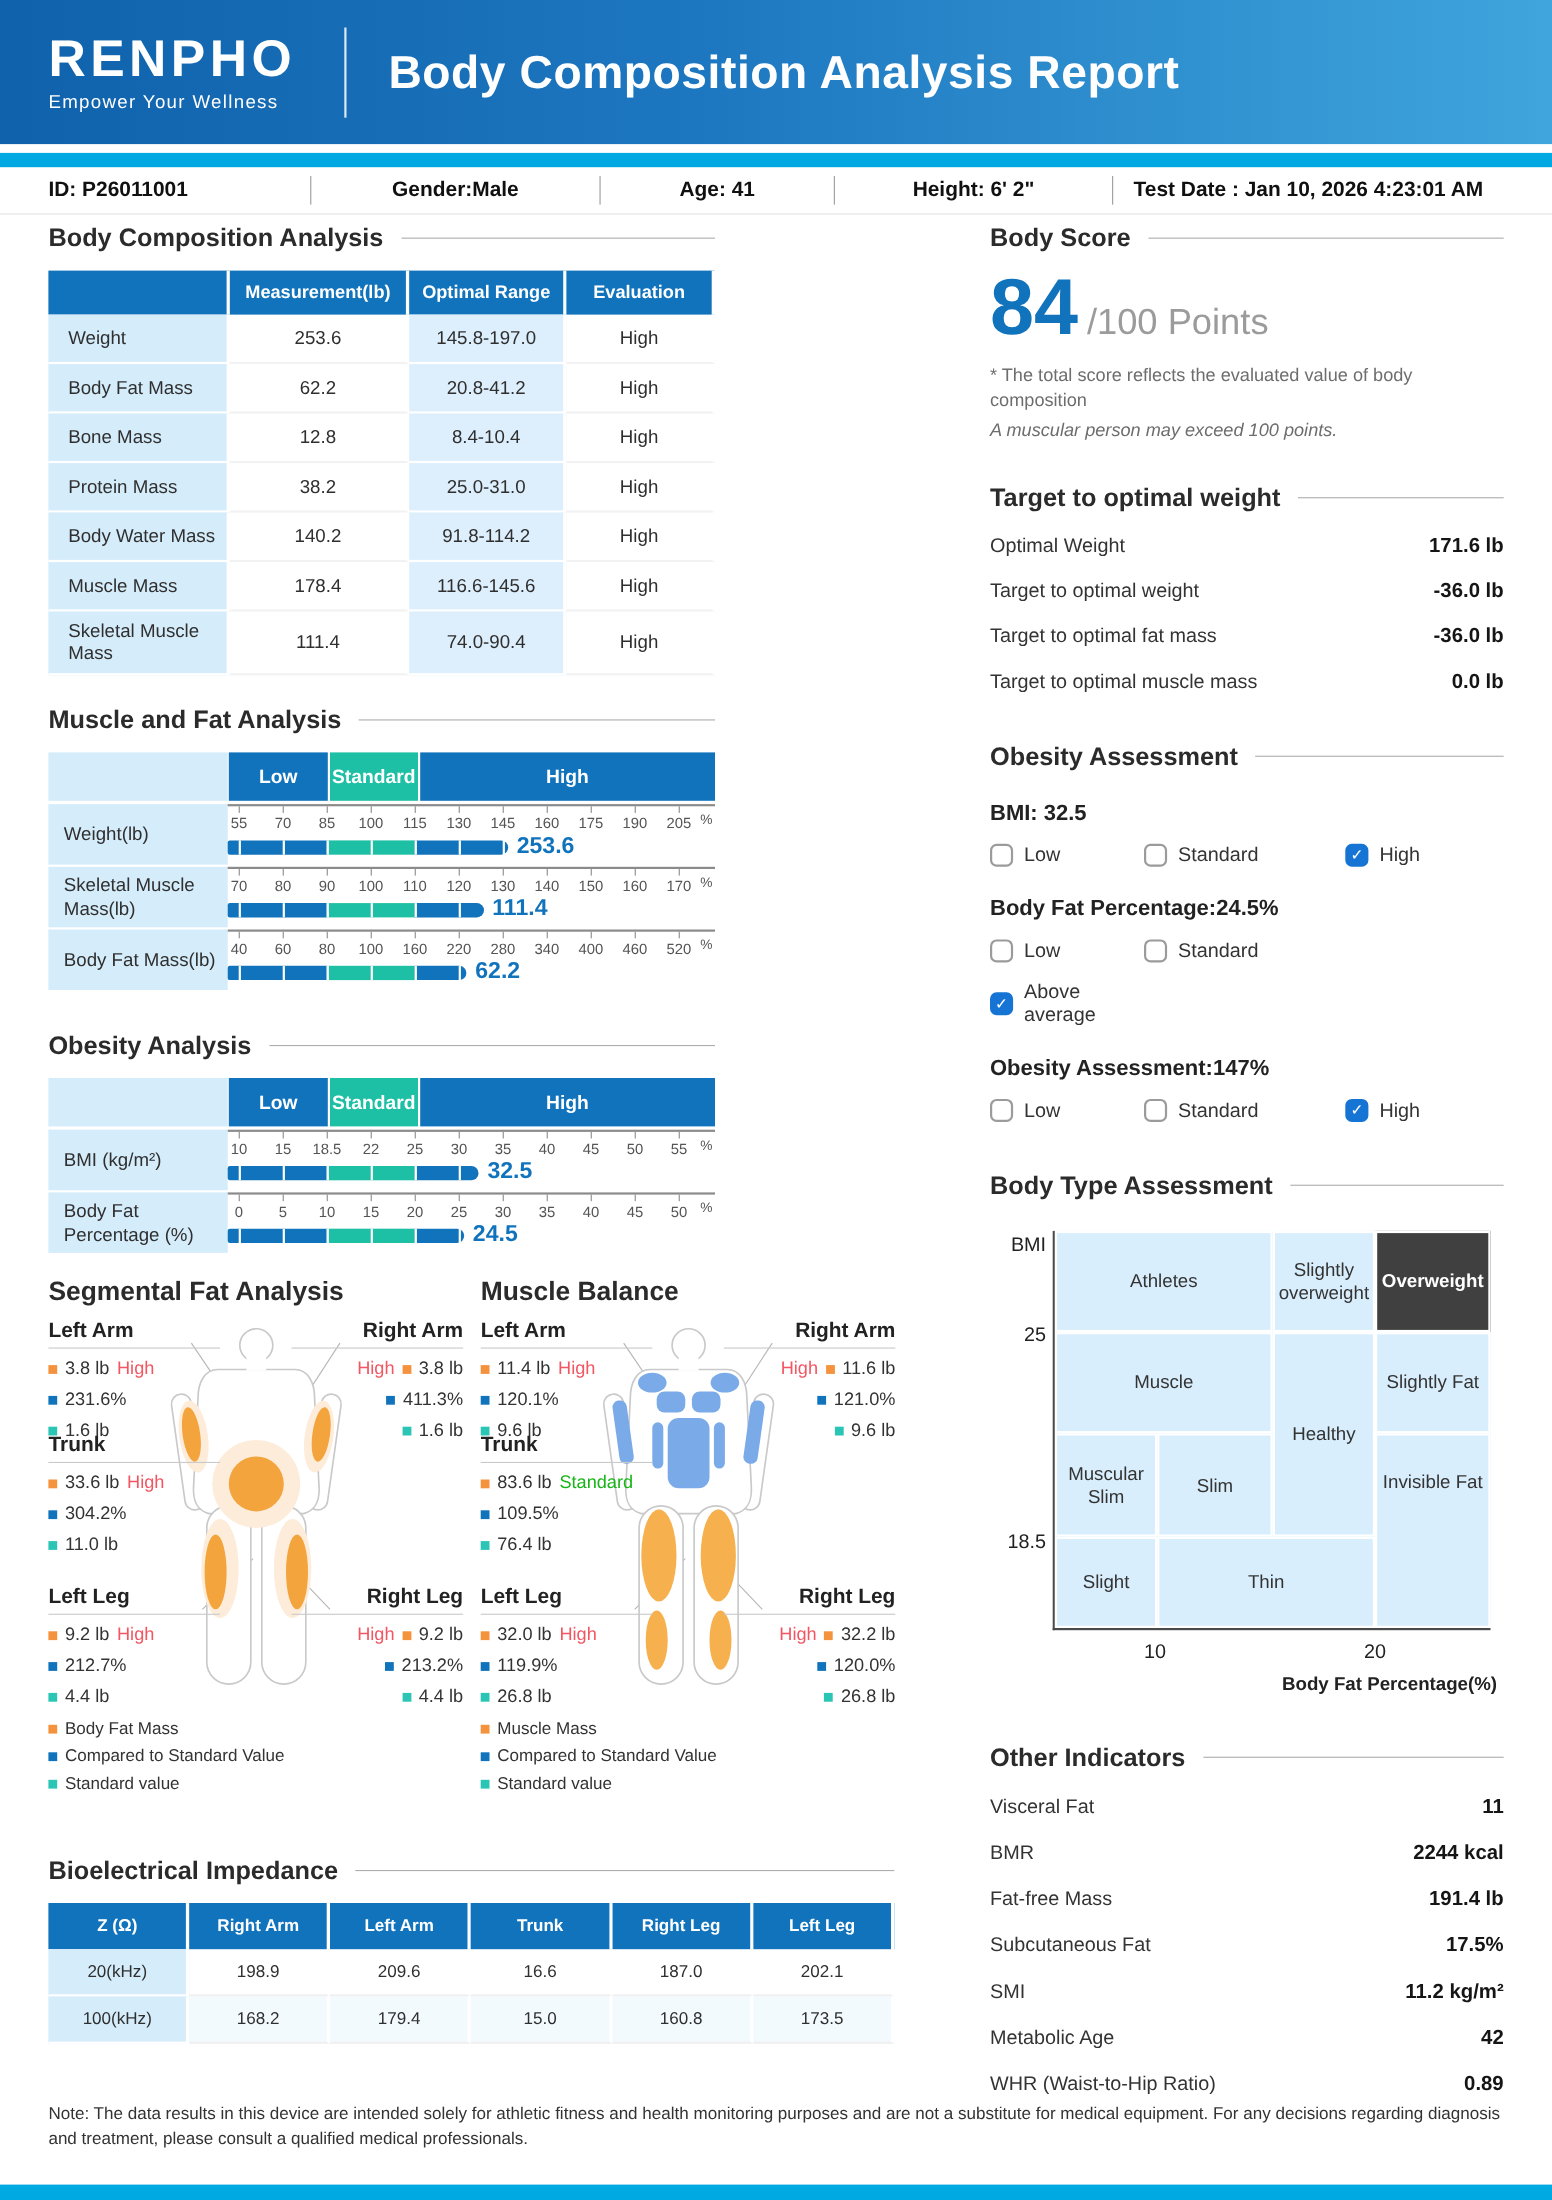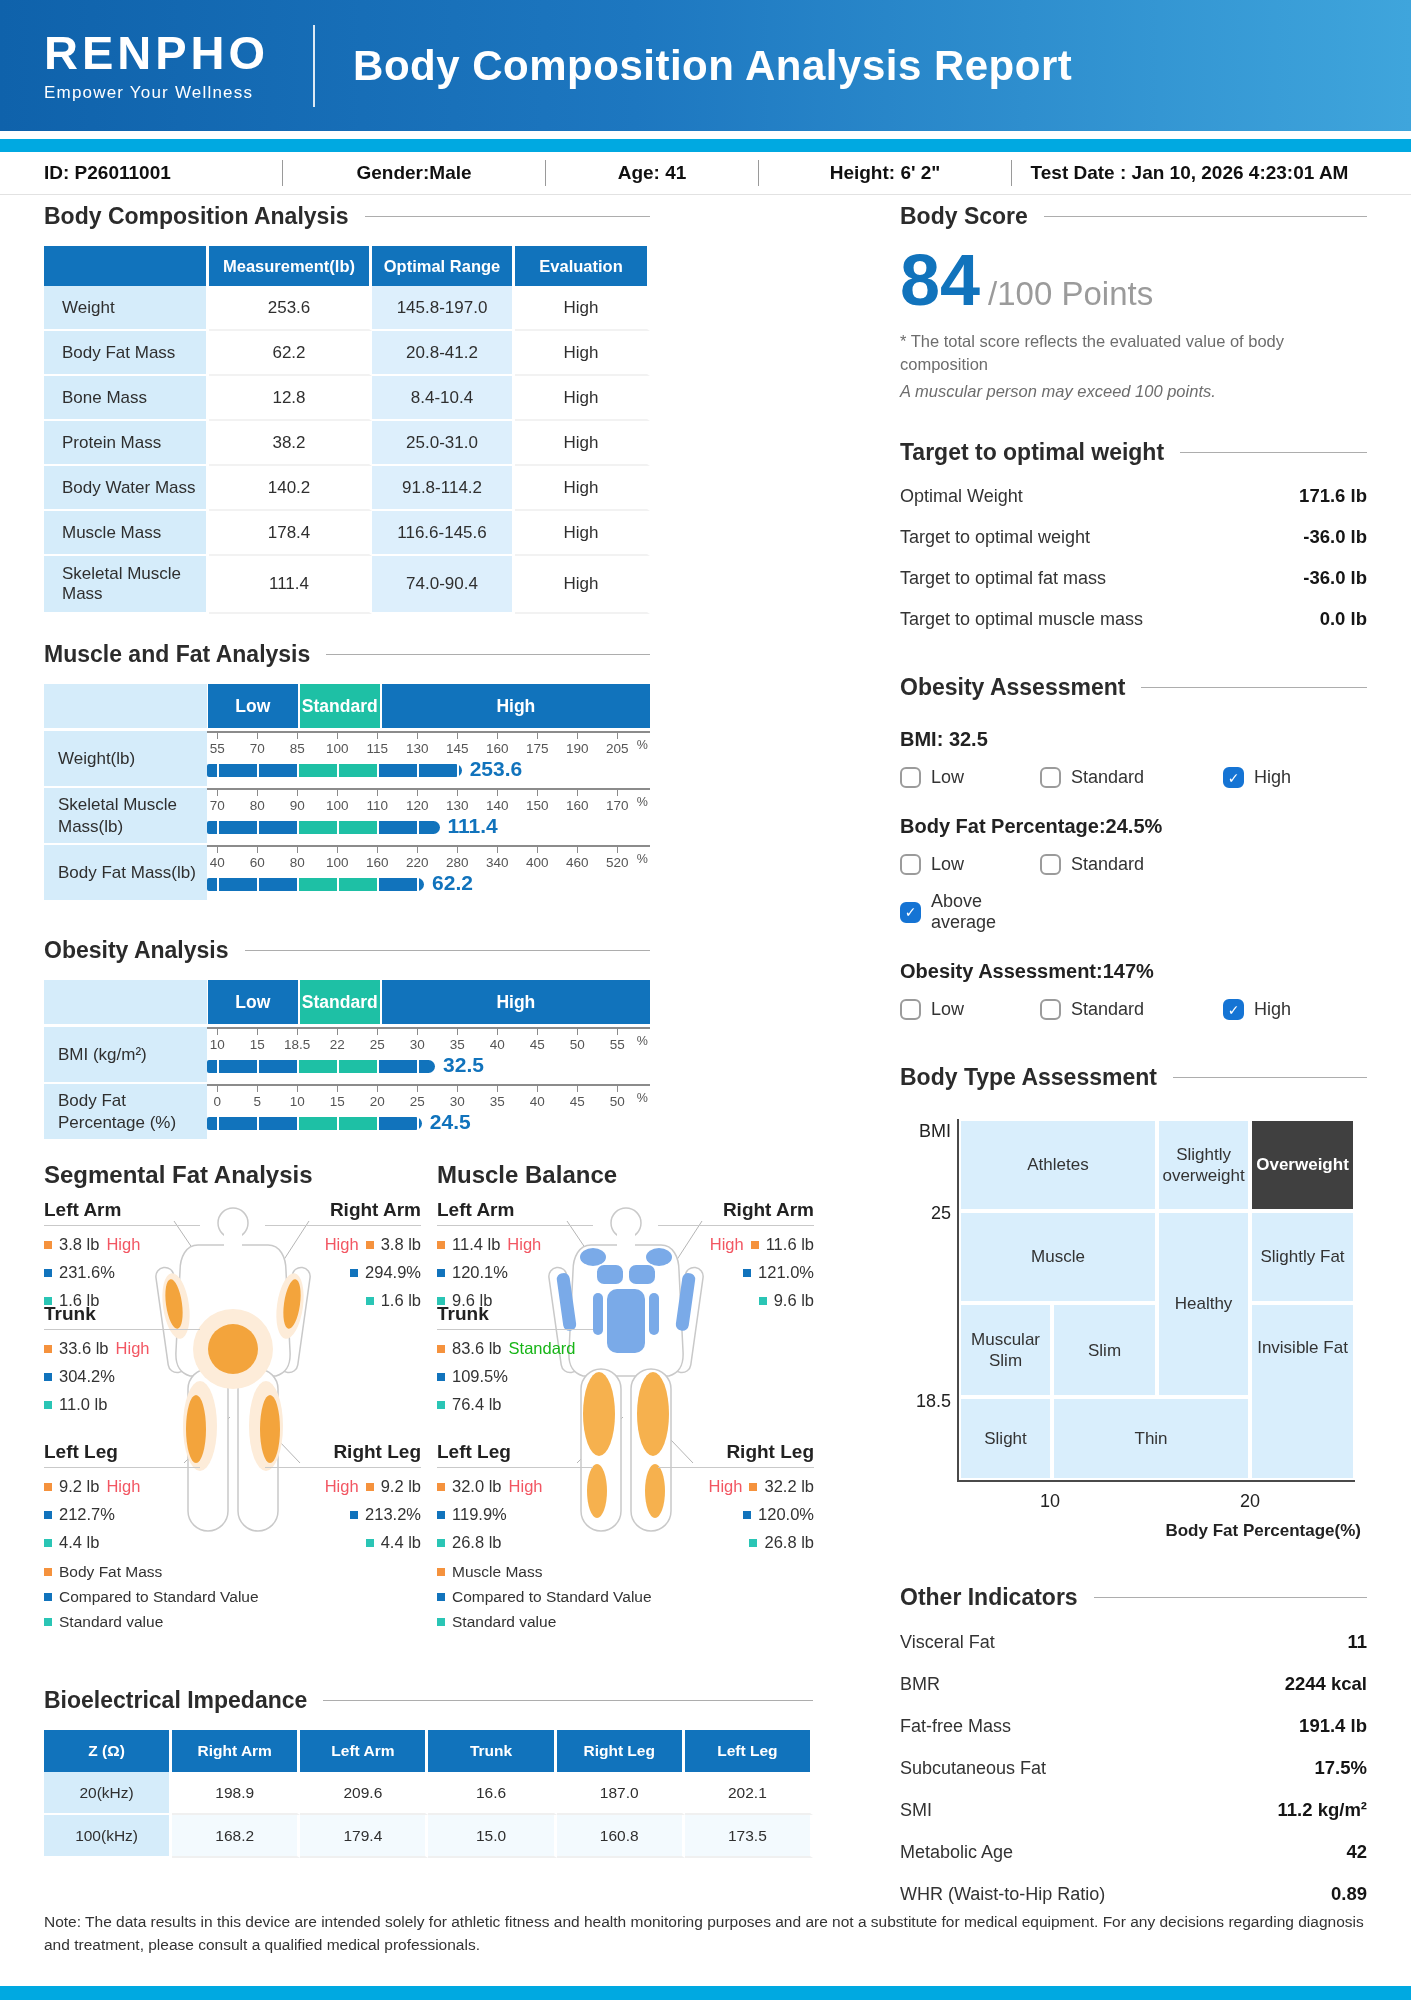--- a/index.html
+++ b/index.html
@@ -525,21 +525,21 @@
         <div class="limb limb-tr limb-r">
           <div class="limb-name">Right Arm</div>
           <div>
               <div class="li">
                 <span class="st" style="color: rgb(242, 86, 98);">High</span>
                 <span class="sq" style="background: rgb(245, 146, 61);"></span>
                 <span class="it">3.8 lb</span>
               </div>
               <div class="li">
                 <span class="sq" style="background: rgb(17, 115, 188);"></span>
-                <span class="it">294.9%</span>
+                <span class="it">411.3%</span>
               </div>
               <div class="li">
                 <span class="sq" style="background: rgb(42, 197, 181);"></span>
                 <span class="it">1.6 lb</span>
               </div>
             </div>
         </div>
         <div class="limb limb-ml">
           <div class="limb-name">Trunk</div>
           <div>

